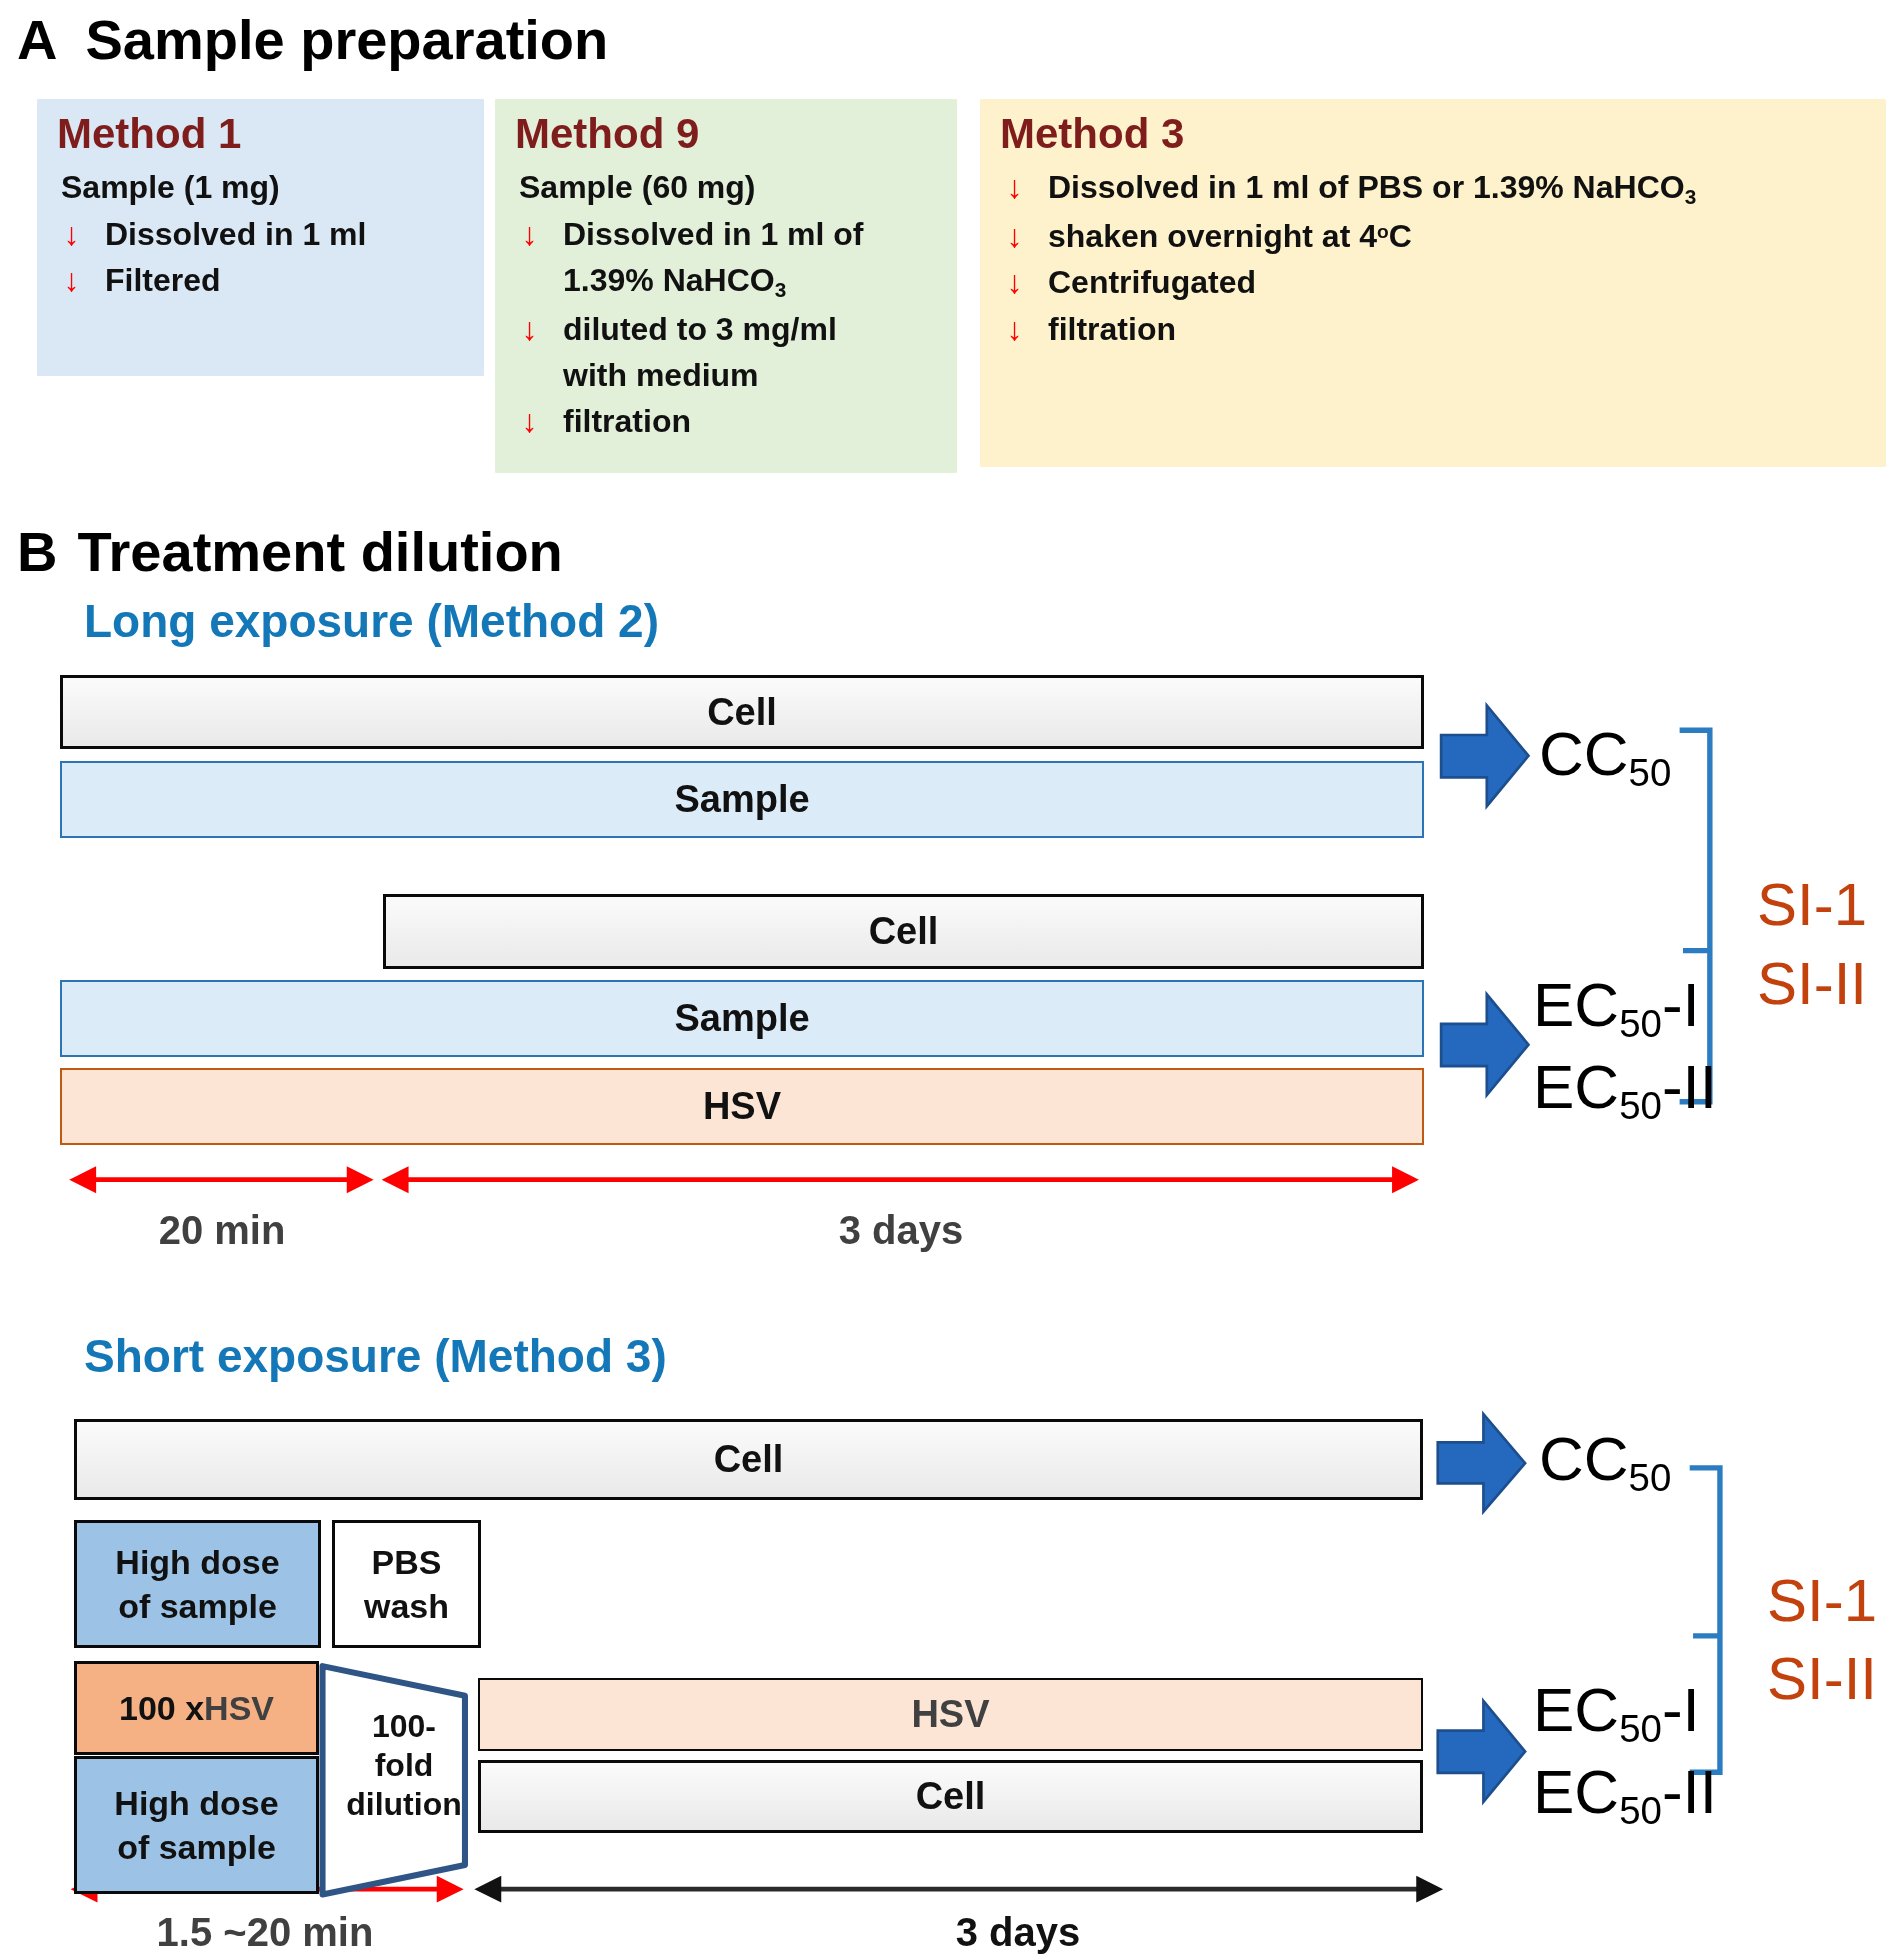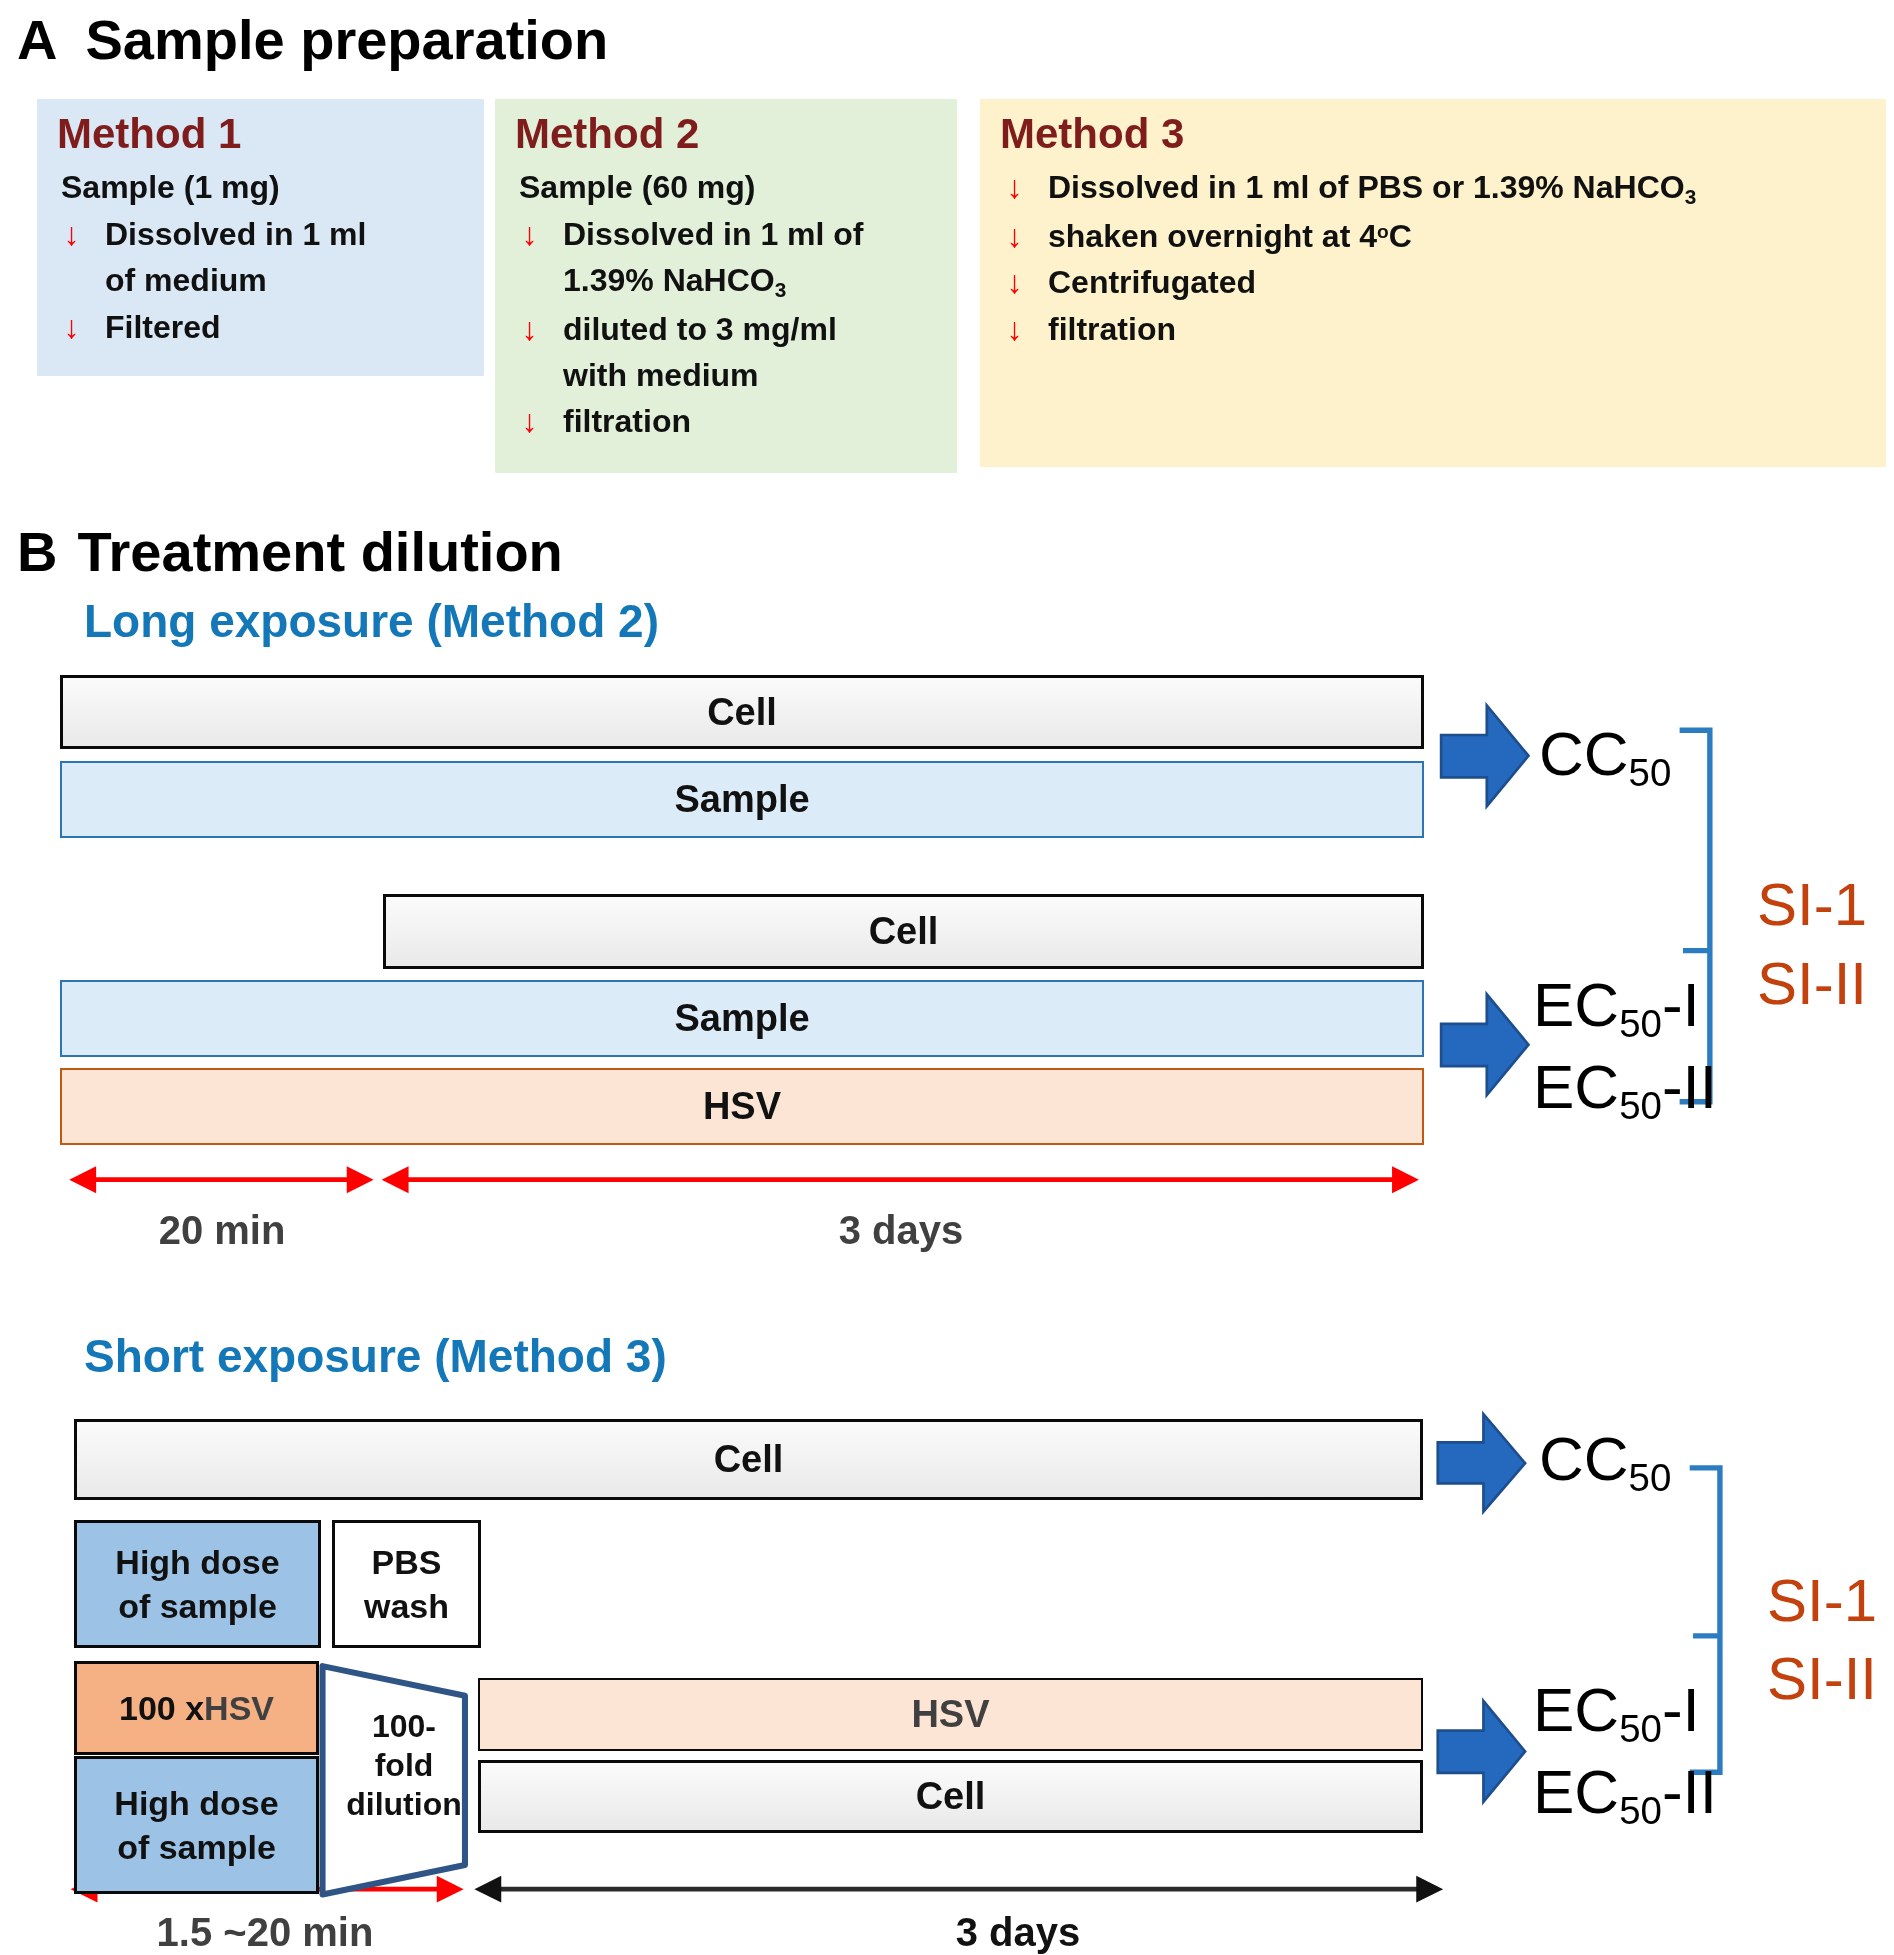--- a/index.html
+++ b/index.html
@@ -90,30 +90,27 @@
   </div>
 
   <div class="method-card" style="left:37px;top:99px;width:447px;height:277px;background:#dae8f5;">
     <div class="method-title">Method 1</div>
     <div class="m-intro">Sample (1 mg)</div>
     <div class="m-line">
       <span class="arr">↓</span>
       <span>Dissolved in 1 ml</span>
     </div>
     <div class="m-line">
-      <span>of  medium</span>
-    </div>
-    <div class="m-line">
       <span class="arr">↓</span>
       <span>Filtered</span>
     </div>
   </div>
 
   <div class="method-card" style="left:495px;top:99px;width:462px;height:374px;background:#e2efd9;">
-    <div class="method-title">Method 2</div>
+    <div class="method-title">Method 9</div>
     <div class="m-intro">Sample  (60 mg)</div>
     <div class="m-line">
       <span class="arr">↓</span>
       <span>Dissolved in 1 ml of</span>
     </div>
     <div class="m-line">
       <span>1.39% NaHCO</span><sub>3</sub>
     </div>
     <div class="m-line">
       <span class="arr">↓</span>

